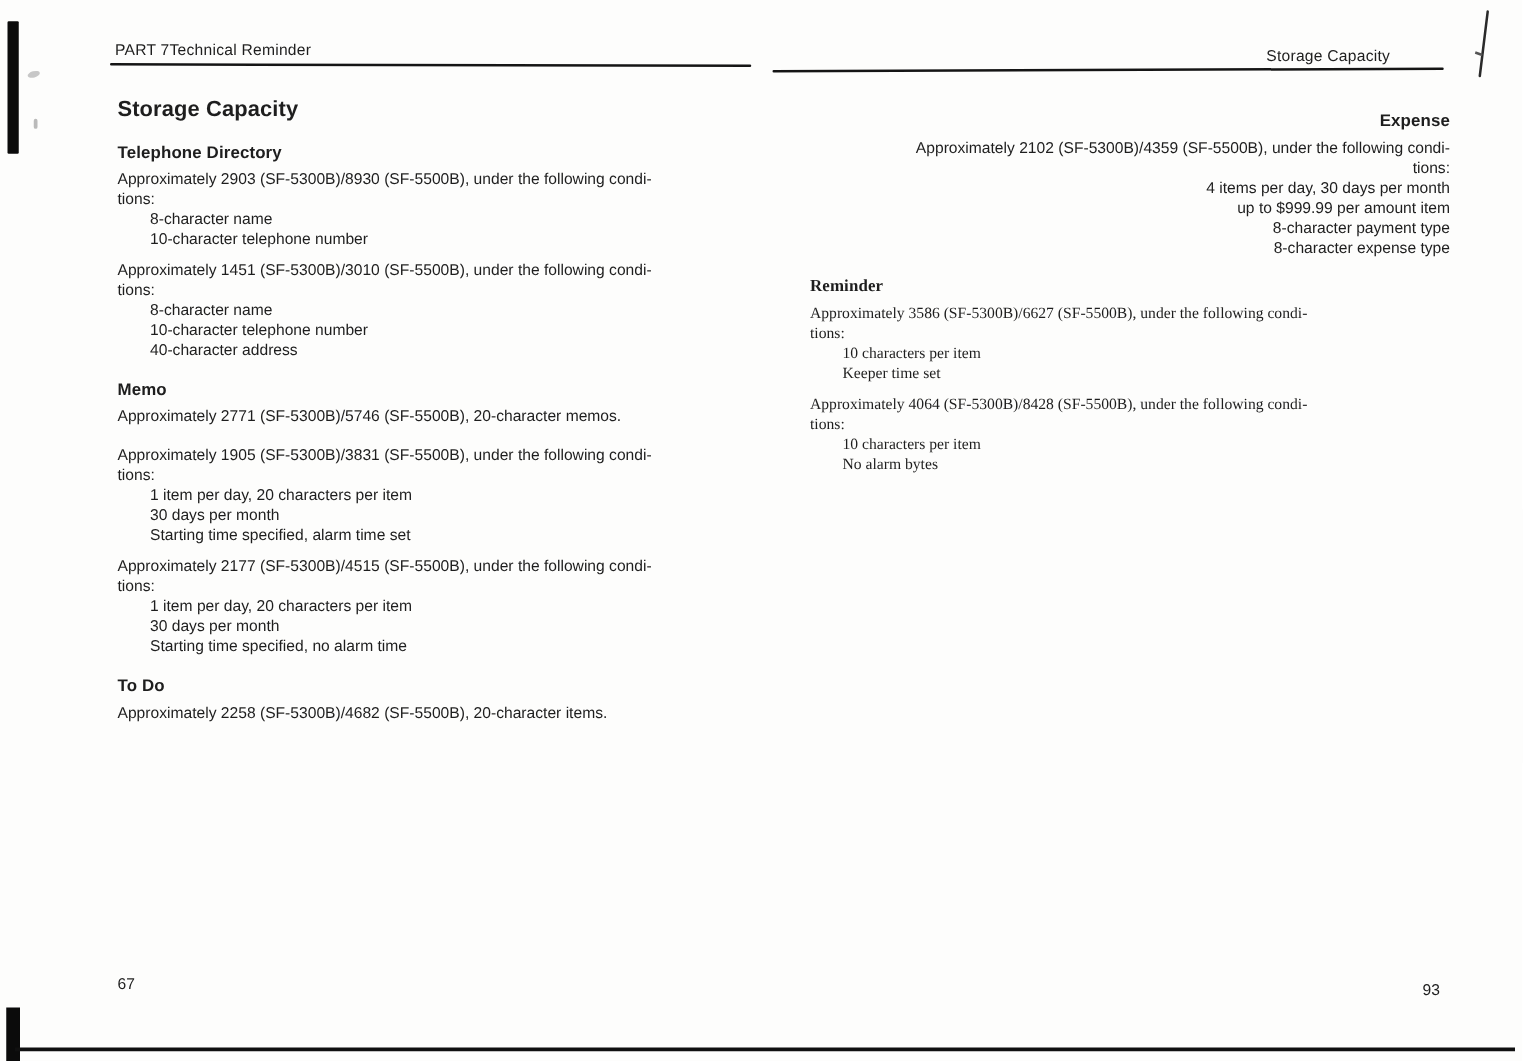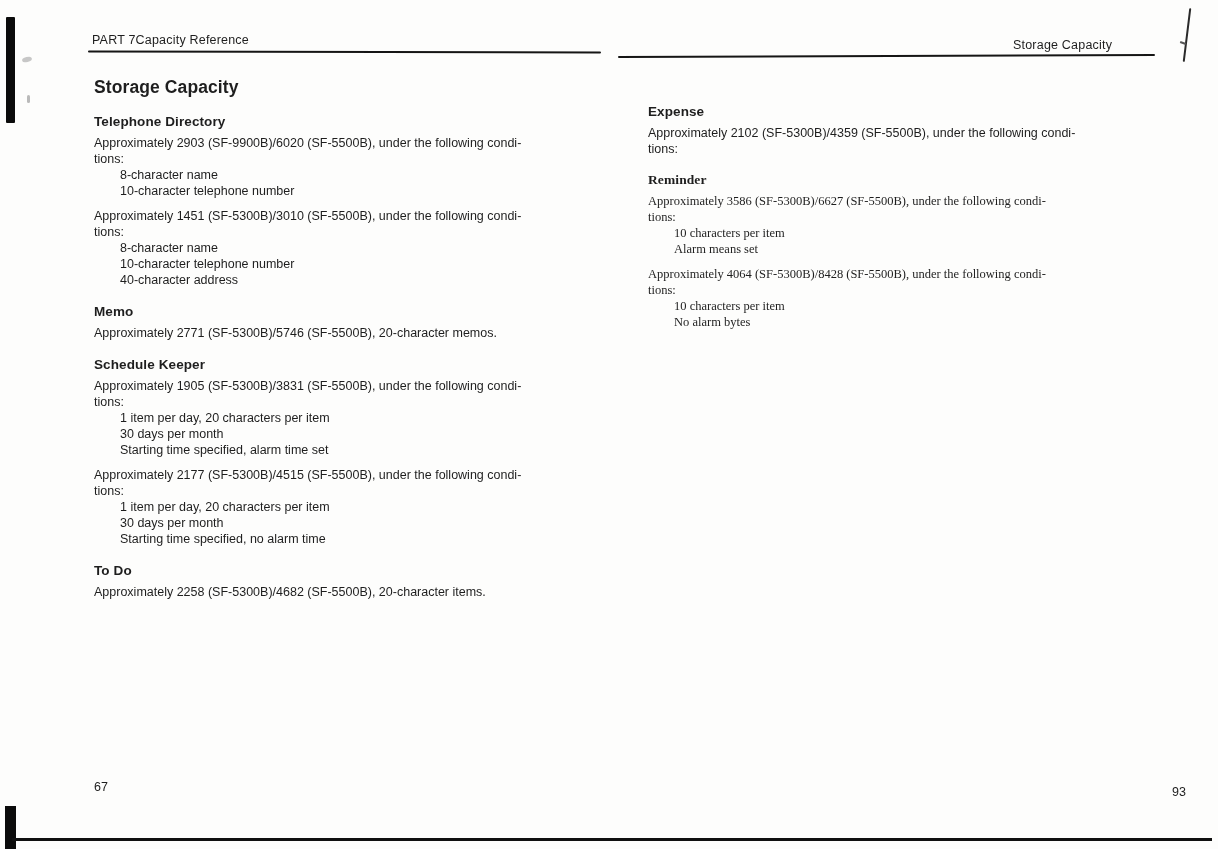--- a/index.html
+++ b/index.html
@@ -19,32 +19,32 @@
   .rule-right { left:618px; top:55px; width:537px; transform:rotate(-.22deg); }
 
   .col { position:absolute; }
   .col-left  { left:94px;  top:76px; width:505px; }
   .col-right { left:648px; top:88px; width:512px; }
 
   .doc-title { font-size:17.5px; line-height:22px; font-weight:bold; letter-spacing:.1px; margin-bottom:4px; }
   .intro { font-size:12.5px; line-height:16px; white-space:pre-line; letter-spacing:.1px; word-spacing:1.6px; }
 
   section { margin-top:15px; }
-  .col-right section:first-child { margin-top:15px; }
+  .col-right section:first-child { margin-top:0;text-align:right; }
   section.tight { margin-top:14px;font-family:Liberation Serif, serif; }
   h2 { font-size:13.5px; line-height:17px; font-weight:bold; letter-spacing:.1px; margin-bottom:5px; }
   .block { margin-top:9px; }
   .block:first-of-type { margin-top:0; }
   .lead { font-size:12.5px; line-height:16px; white-space:pre-line; }
   .items { margin-left:26px; }
   .item { font-size:12.5px; line-height:16px; }
 
   .page-number { position:absolute; font-size:12.5px; }
   .pn-left  { left:94px;   top:780px; }
-  .pn-right { left:1172px; top:785px; }
+  .pn-right { left:1138px; top:785px; }
 
   
   .binding-mark { position:absolute; background:#0b0b0b; }
   .bm-top    { left:6px; top:17px;  width:9px;  height:106px; border-radius:1px; }
   .bm-bottom { left:5px; top:806px; width:11px; height:43px; }
   .bottom-edge { position:absolute; left:12px; top:838px; width:1200px; height:3px; background:#101010; }
   .corner-mark  { position:absolute; left:1186px; top:8px;  width:2px; height:54px; background:#2a2a2a; transform:rotate(7deg); border-radius:2px; }
   .corner-mark2 { position:absolute; left:1180px; top:42px; width:6px; height:2px; background:#555; transform:rotate(20deg); }
   .speck-1 { position:absolute; left:22px; top:57px; width:10px; height:5px; background:#9a9a9a; border-radius:50%; opacity:.55; transform:rotate(-15deg); }
   .speck-2 { position:absolute; left:27px; top:95px; width:3px; height:8px; background:#777; opacity:.5; border-radius:2px; }
@@ -56,33 +56,33 @@
 
   <div class="binding-mark bm-top"></div>
   <div class="binding-mark bm-bottom"></div>
   <div class="bottom-edge"></div>
   <div class="corner-mark"></div>
   <div class="corner-mark2"></div>
   <div class="speck-1"></div>
   <div class="speck-2"></div>
 
   <div class="running-header rh-left">
-    <span class="part">PART 7</span><span>Capacity Reference</span>
+    <span class="part">PART 7</span><span>Technical Reminder</span>
   </div>
   <div class="rule rule-left"></div>
   <div class="running-header rh-right">Storage Capacity</div>
   <div class="rule rule-right"></div>
 
   <div class="col col-left">
     <h1 class="doc-title">Storage Capacity</h1>
 
     <section>
       <h2>Telephone Directory</h2>
       <div class="block">
-        <p class="lead">Approximately 2903 (SF-9900B)/6020 (SF-5500B), under the following condi-
+        <p class="lead">Approximately 2903 (SF-5300B)/8930 (SF-5500B), under the following condi-
 tions:</p>
         <div class="items">
           <div class="item">8-character name</div>
           <div class="item">10-character telephone number</div>
         </div>
       </div>
       <div class="block">
         <p class="lead">Approximately 1451 (SF-5300B)/3010 (SF-5500B), under the following condi-
 tions:</p>
         <div class="items">
@@ -94,21 +94,20 @@
     </section>
 
     <section>
       <h2>Memo</h2>
       <div class="block">
         <p class="lead">Approximately 2771 (SF-5300B)/5746 (SF-5500B), 20-character memos.</p>
       </div>
     </section>
 
     <section>
-      <h2>Schedule Keeper</h2>
       <div class="block">
         <p class="lead">Approximately 1905 (SF-5300B)/3831 (SF-5500B), under the following condi-
 tions:</p>
         <div class="items">
           <div class="item">1 item per day, 20 characters per item</div>
           <div class="item">30 days per month</div>
           <div class="item">Starting time specified, alarm time set</div>
         </div>
       </div>
       <div class="block">
@@ -129,31 +128,37 @@
       </div>
     </section>
   </div>
 
   <div class="col col-right">
     <section>
       <h2>Expense</h2>
       <div class="block">
         <p class="lead">Approximately 2102 (SF-5300B)/4359 (SF-5500B), under the following condi-
 tions:</p>
+        <div class="items">
+          <div class="item">4 items per day, 30 days per month</div>
+          <div class="item">up to $999.99 per amount item</div>
+          <div class="item">8-character payment type</div>
+          <div class="item">8-character expense type</div>
+        </div>
       </div>
     </section>
 
     <section class="tight">
       <h2>Reminder</h2>
       <div class="block">
         <p class="lead">Approximately 3586 (SF-5300B)/6627 (SF-5500B), under the following condi-
 tions:</p>
         <div class="items">
           <div class="item">10 characters per item</div>
-          <div class="item">Alarm means set</div>
+          <div class="item">Keeper time set</div>
         </div>
       </div>
       <div class="block">
         <p class="lead">Approximately 4064 (SF-5300B)/8428 (SF-5500B), under the following condi-
 tions:</p>
         <div class="items">
           <div class="item">10 characters per item</div>
           <div class="item">No alarm bytes</div>
         </div>
       </div>

